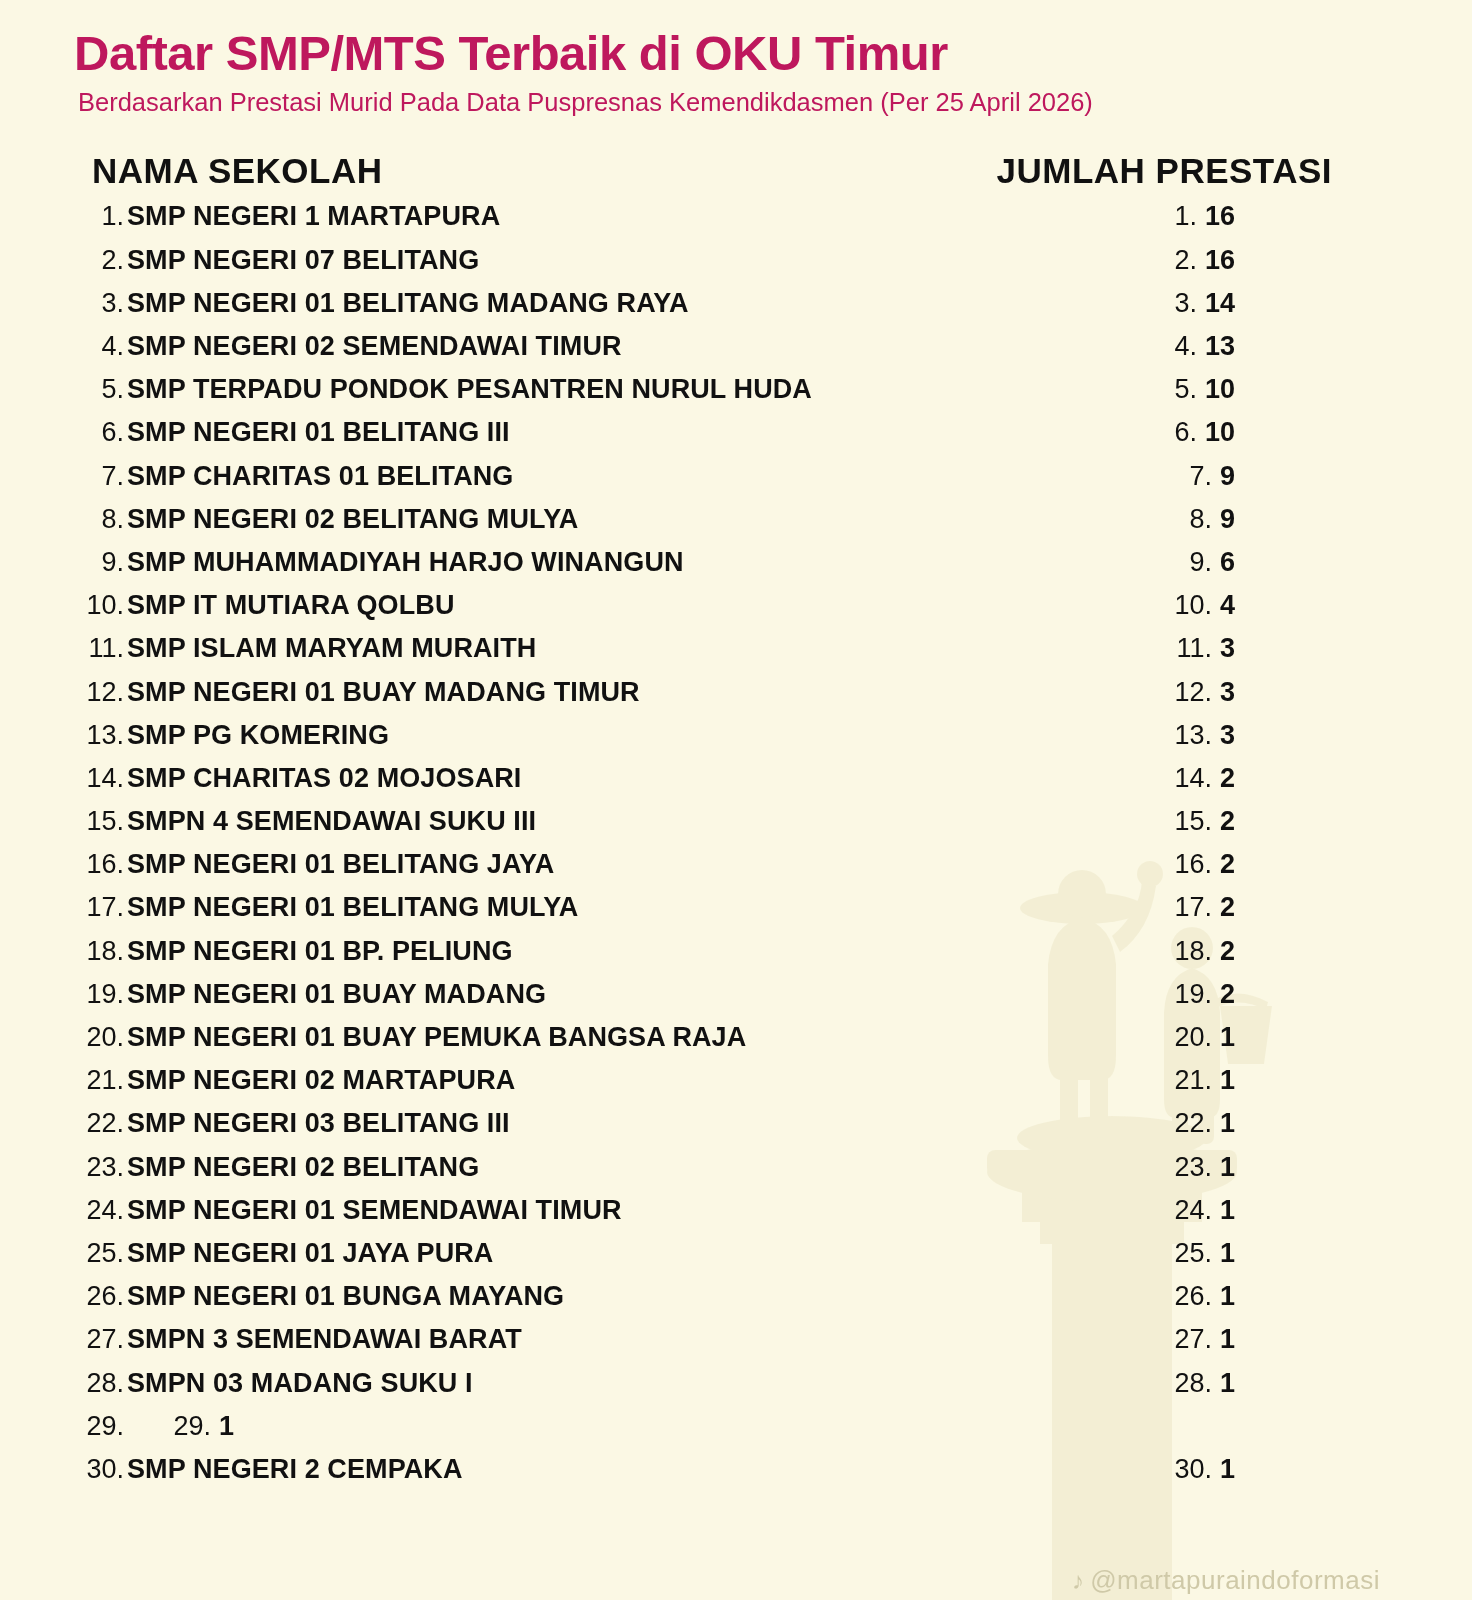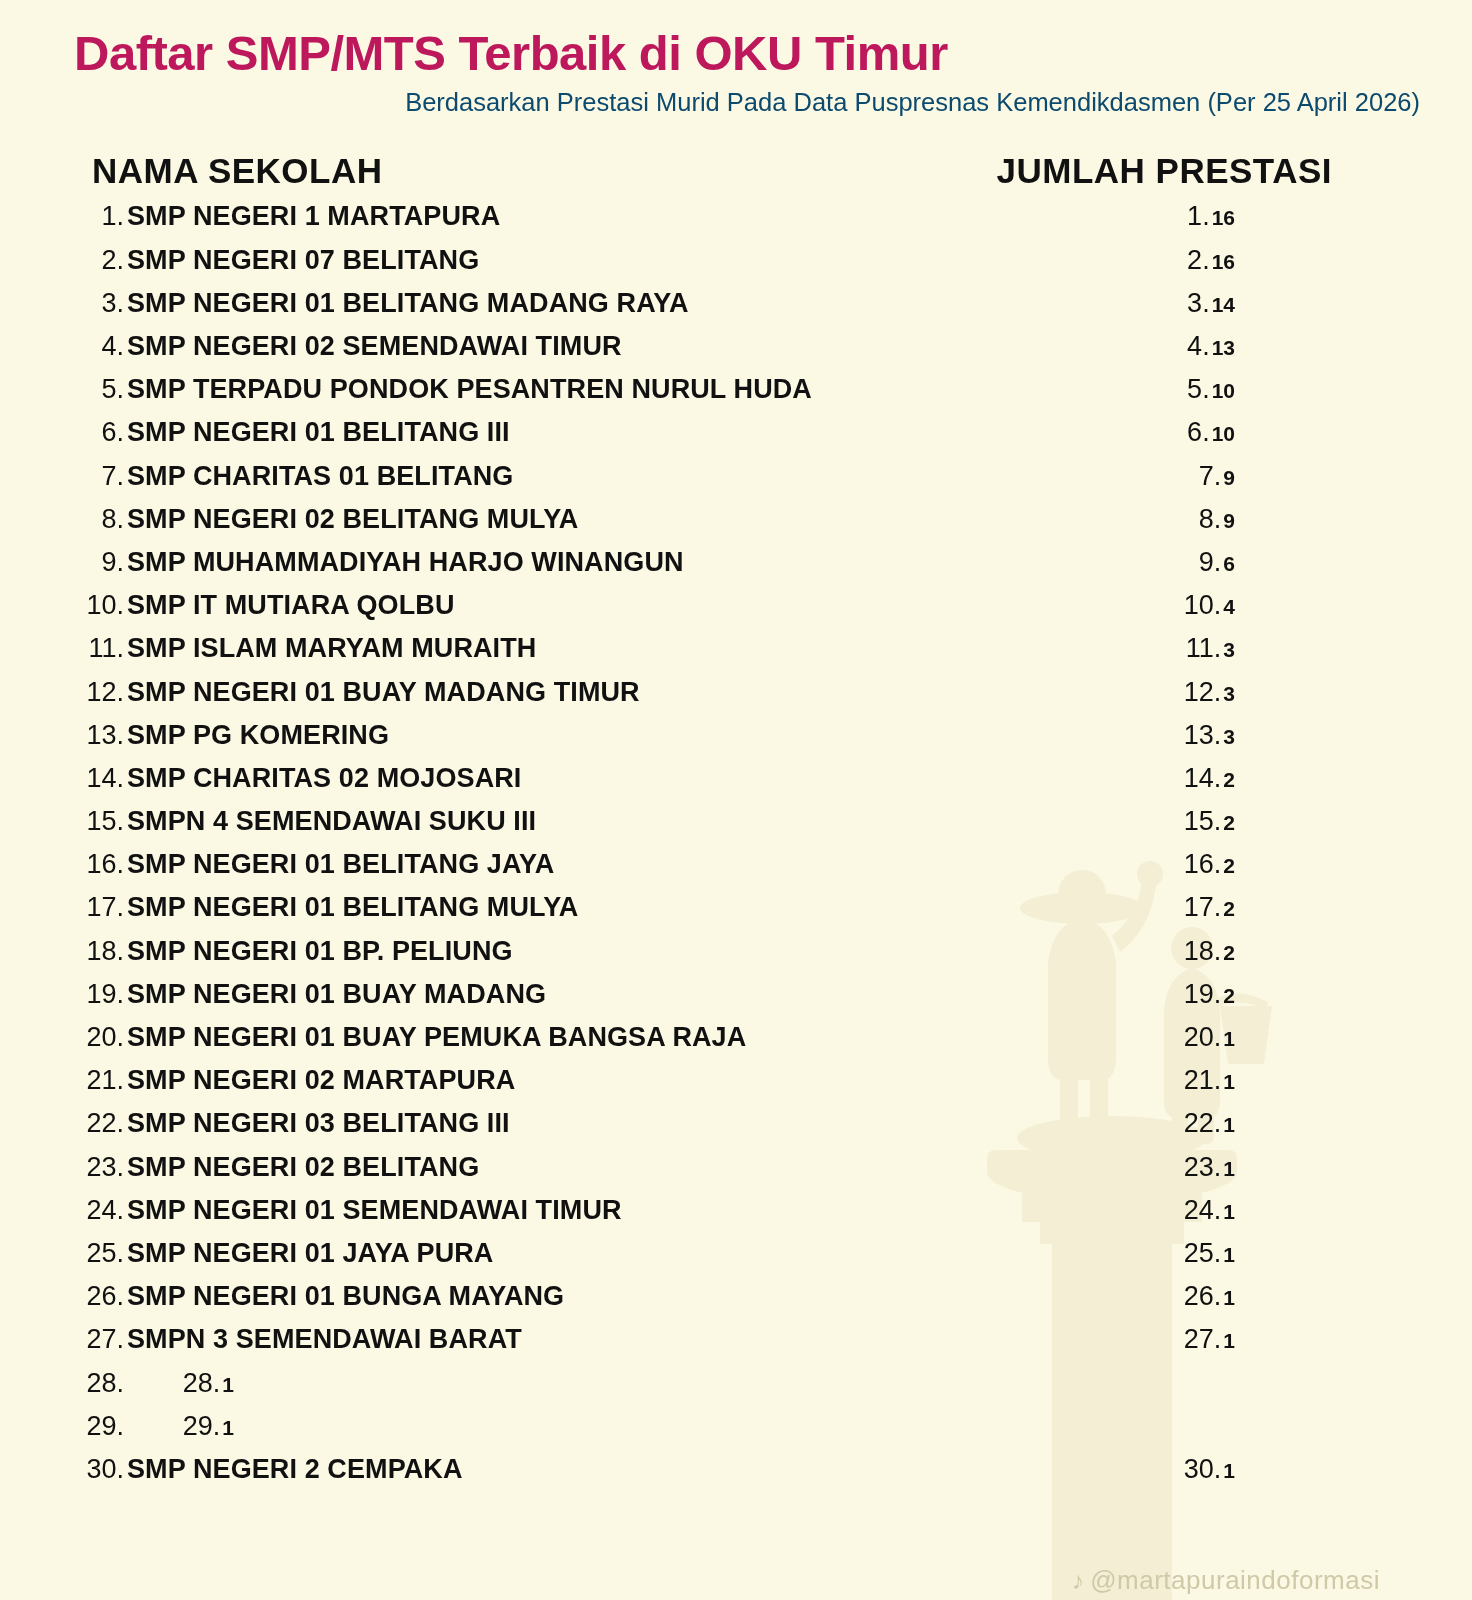--- a/index.html
+++ b/index.html
@@ -43,22 +43,21 @@
     line-height: 1.12;
     margin: 0 0 6px 22px;
     color: #be185d;
   }
 
   .subtitle {
     font-size: 25.5px;
     font-weight: normal;
     line-height: 1.2;
     margin: 0 0 34px 26px;
-    color: #0c4a6e;
-    text-align: right;
+    color: #be185d;
   }
 
   .head-row {
     display: flex;
     align-items: flex-end;
     margin: 0 0 10px 0;
   }
   .head-name {
     font-size: 35px;
     font-weight: bold;
@@ -111,23 +110,23 @@
     display: flex;
     align-items: baseline;
     justify-content: flex-end;
     min-width: 110px;
   }
   .row-right .r-idx {
     font-size: 27px;
     font-weight: normal;
   }
   .row-right .r-val {
-    font-size: 21px;
+    font-size: 27px;
     font-weight: bold;
-    margin-left: 2px;
+    margin-left: 8px;
   }
 
   .watermark {
     position: absolute;
     bottom: 4px;
     right: 92px;
     font-size: 26px;
     color: #cfc9a8;
     letter-spacing: 0.5px;
     z-index: 3;
@@ -390,20 +389,21 @@
       <li class="row">
         <span class="row-idx">27.</span>
         <span class="row-name">SMPN 3 SEMENDAWAI BARAT</span>
         <span class="row-right">
           <span class="r-idx">27.</span>
           <span class="r-val">1</span>
         </span>
       </li>
       <li class="row">
         <span class="row-idx">28.</span>
+        <span class="row-name">SMPN 03 MADANG SUKU I</span>
         <span class="row-right">
           <span class="r-idx">28.</span>
           <span class="r-val">1</span>
         </span>
       </li>
       <li class="row">
         <span class="row-idx">29.</span>
         <span class="row-right">
           <span class="r-idx">29.</span>
           <span class="r-val">1</span>

